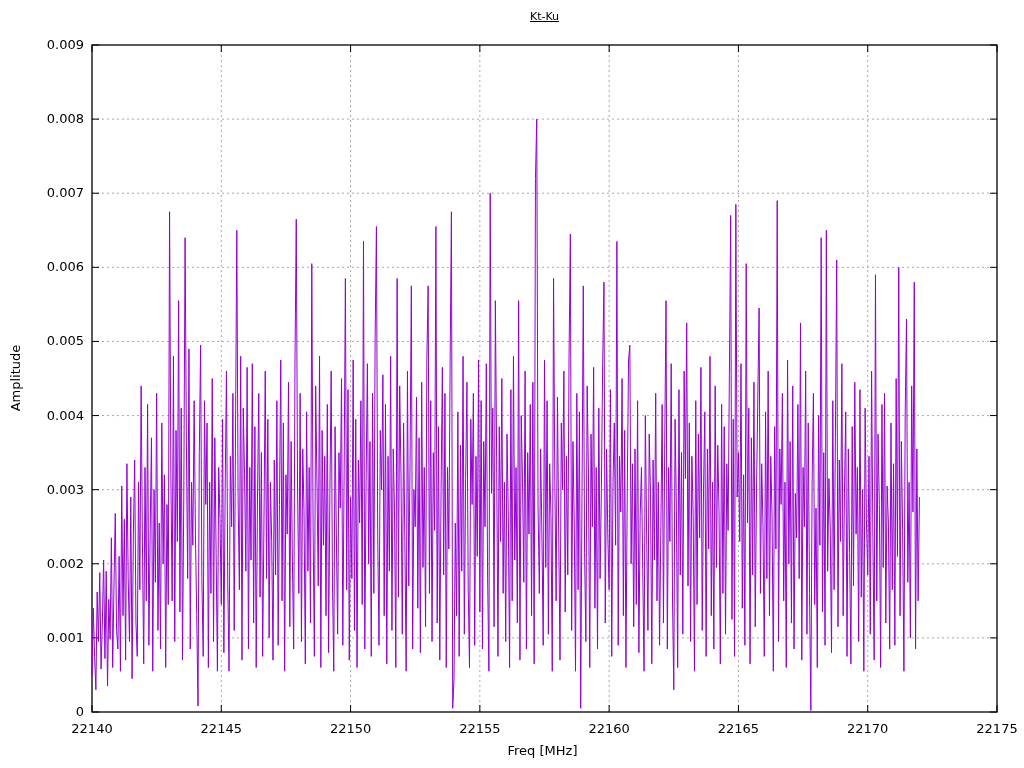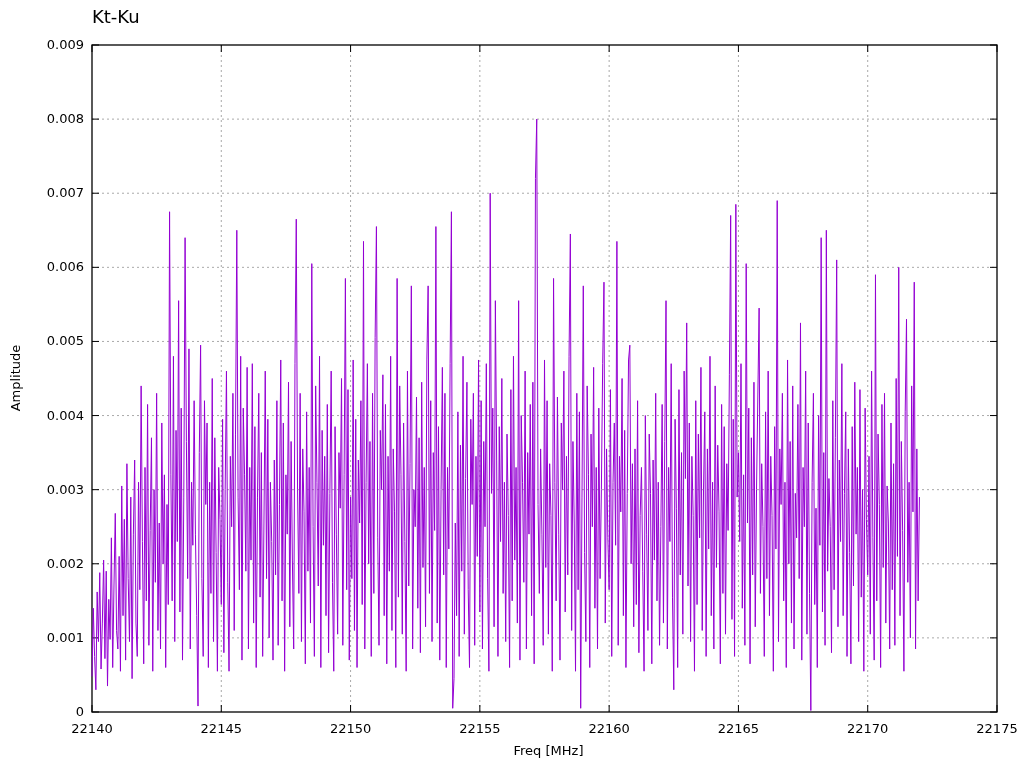--- a/index.html
+++ b/index.html
@@ -1,20 +1,20 @@
 <!DOCTYPE html>
 <html><head>
 <meta charset="utf-8">
 <style>
   html,body{margin:0;padding:0;background:#fff;}
   .page{position:relative;width:1024px;height:768px;background:#ffffff;overflow:hidden;
         font-family:"DejaVu Sans", sans-serif;color:#000;}
-  .chart-title{position:absolute;left:92px;top:9px;width:905px;text-align:left;
-        font-size:18px;line-height:15px;}
-  .x-label{position:absolute;left:96px;top:743px;width:905px;text-align:center;font-size:13px;}
+  .chart-title{position:absolute;left:92px;top:9px;width:905px;text-align:center;
+        font-size:11px;line-height:15px;text-decoration:underline;}
+  .x-label{position:absolute;left:90px;top:743px;width:905px;text-align:center;font-size:13px;}
   .y-label{position:absolute;left:15px;top:378px;transform:translate(-50%,-50%) rotate(-90deg);
         font-size:13px;white-space:nowrap;}
   svg{position:absolute;left:0;top:0;}
   svg text{font-family:"DejaVu Sans", sans-serif;font-size:13px;fill:#000;}
 </style>
 </head>
 <body>
 
 <div class="page">
   <div class="chart-title">Kt-Ku</div>

